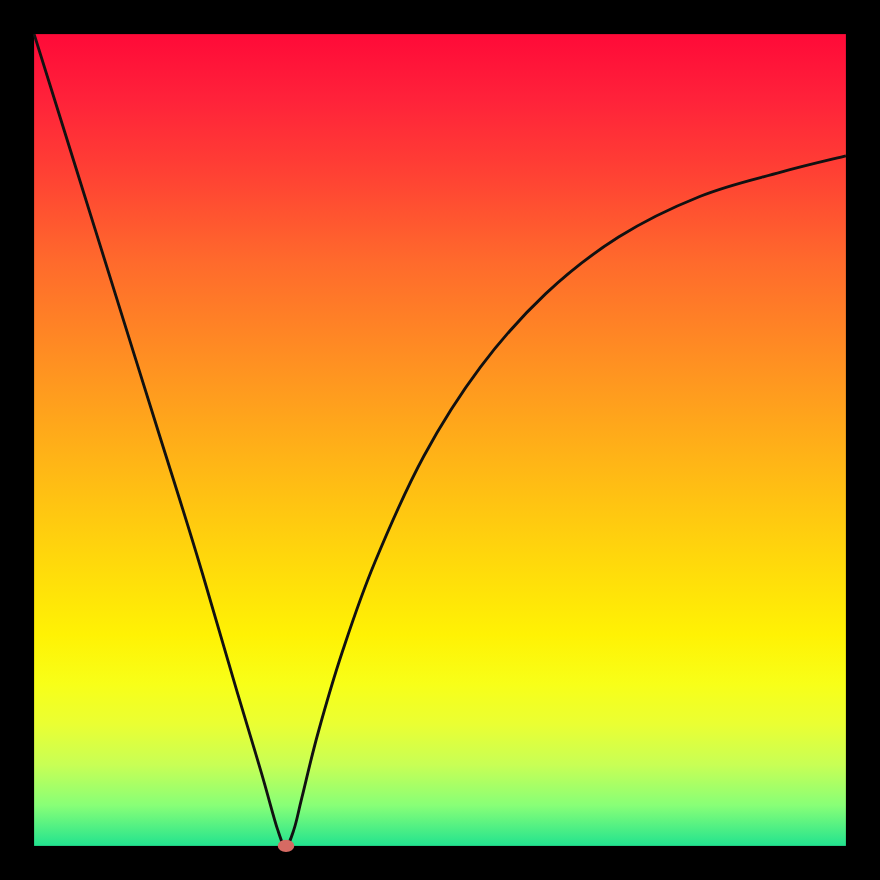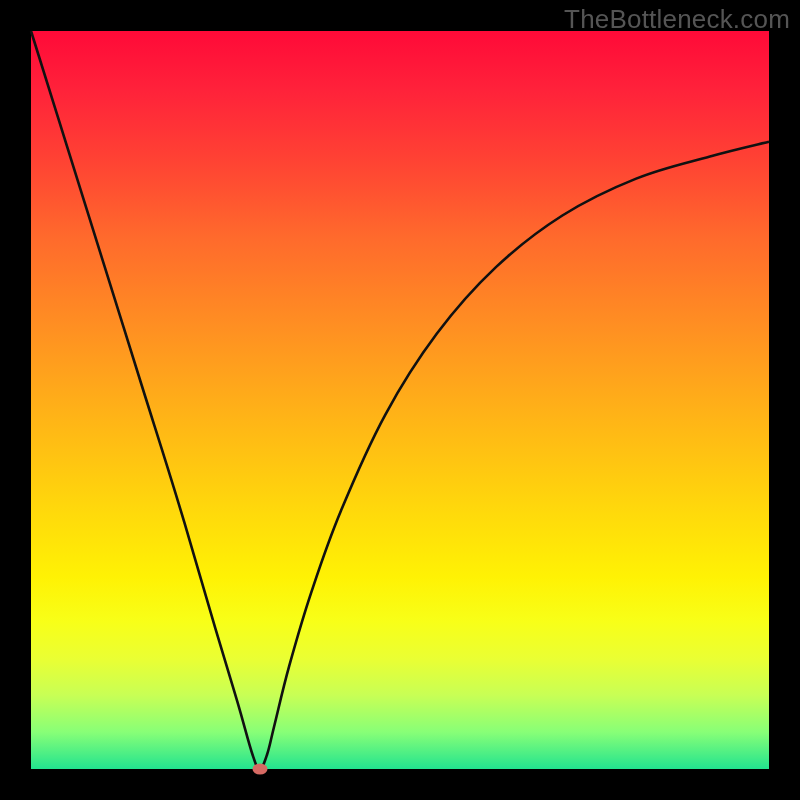--- a/index.html
+++ b/index.html
@@ -73,14 +73,13 @@
 
 <div class="frame">
   <div class="plot-area"></div>
 
   <svg class="svg-layer" viewBox="0 0 738 738" preserveAspectRatio="none">
     <path fill="none" stroke="#111111" stroke-width="2.6" d="M 0.00 0.00 C 6.64 21.25, 23.62 75.57, 36.90 118.08 C 50.18 160.59, 60.52 193.65, 73.80 236.16 C 87.08 278.67, 97.42 311.73, 110.70 354.24 C 123.98 396.75, 134.32 428.48, 147.60 472.32 C 160.88 516.16, 173.87 561.91, 184.50 597.78 C 195.13 633.65, 200.00 649.00, 206.64 671.58 C 213.28 694.16, 217.41 711.28, 221.40 723.24 C 225.39 735.20, 226.12 738.00, 228.78 738.00 C 231.44 738.00, 233.50 731.21, 236.16 723.24 C 238.82 715.27, 239.55 709.66, 243.54 693.72 C 247.53 677.78, 251.66 658.59, 258.30 634.68 C 264.94 610.77, 271.14 588.78, 280.44 560.88 C 289.74 532.98, 296.68 511.58, 309.96 479.70 C 323.24 447.82, 336.97 415.64, 354.24 383.76 C 371.51 351.88, 385.97 329.15, 405.90 302.58 C 425.83 276.01, 442.36 257.41, 464.94 236.16 C 487.52 214.91, 506.12 200.44, 531.36 184.50 C 556.60 168.56, 578.59 158.23, 605.16 147.60 C 631.73 136.97, 655.05 132.10, 678.96 125.46 C 702.87 118.82, 727.37 113.36, 738.00 110.70"></path>
   </svg>
 
   <div class="marker" style="left: 259.78px; top: 769px; background: rgb(214, 106, 99);"></div>
 
-  <div class="watermark">TheBottleneck.com</div>
 </div>
 
 </body></html>

